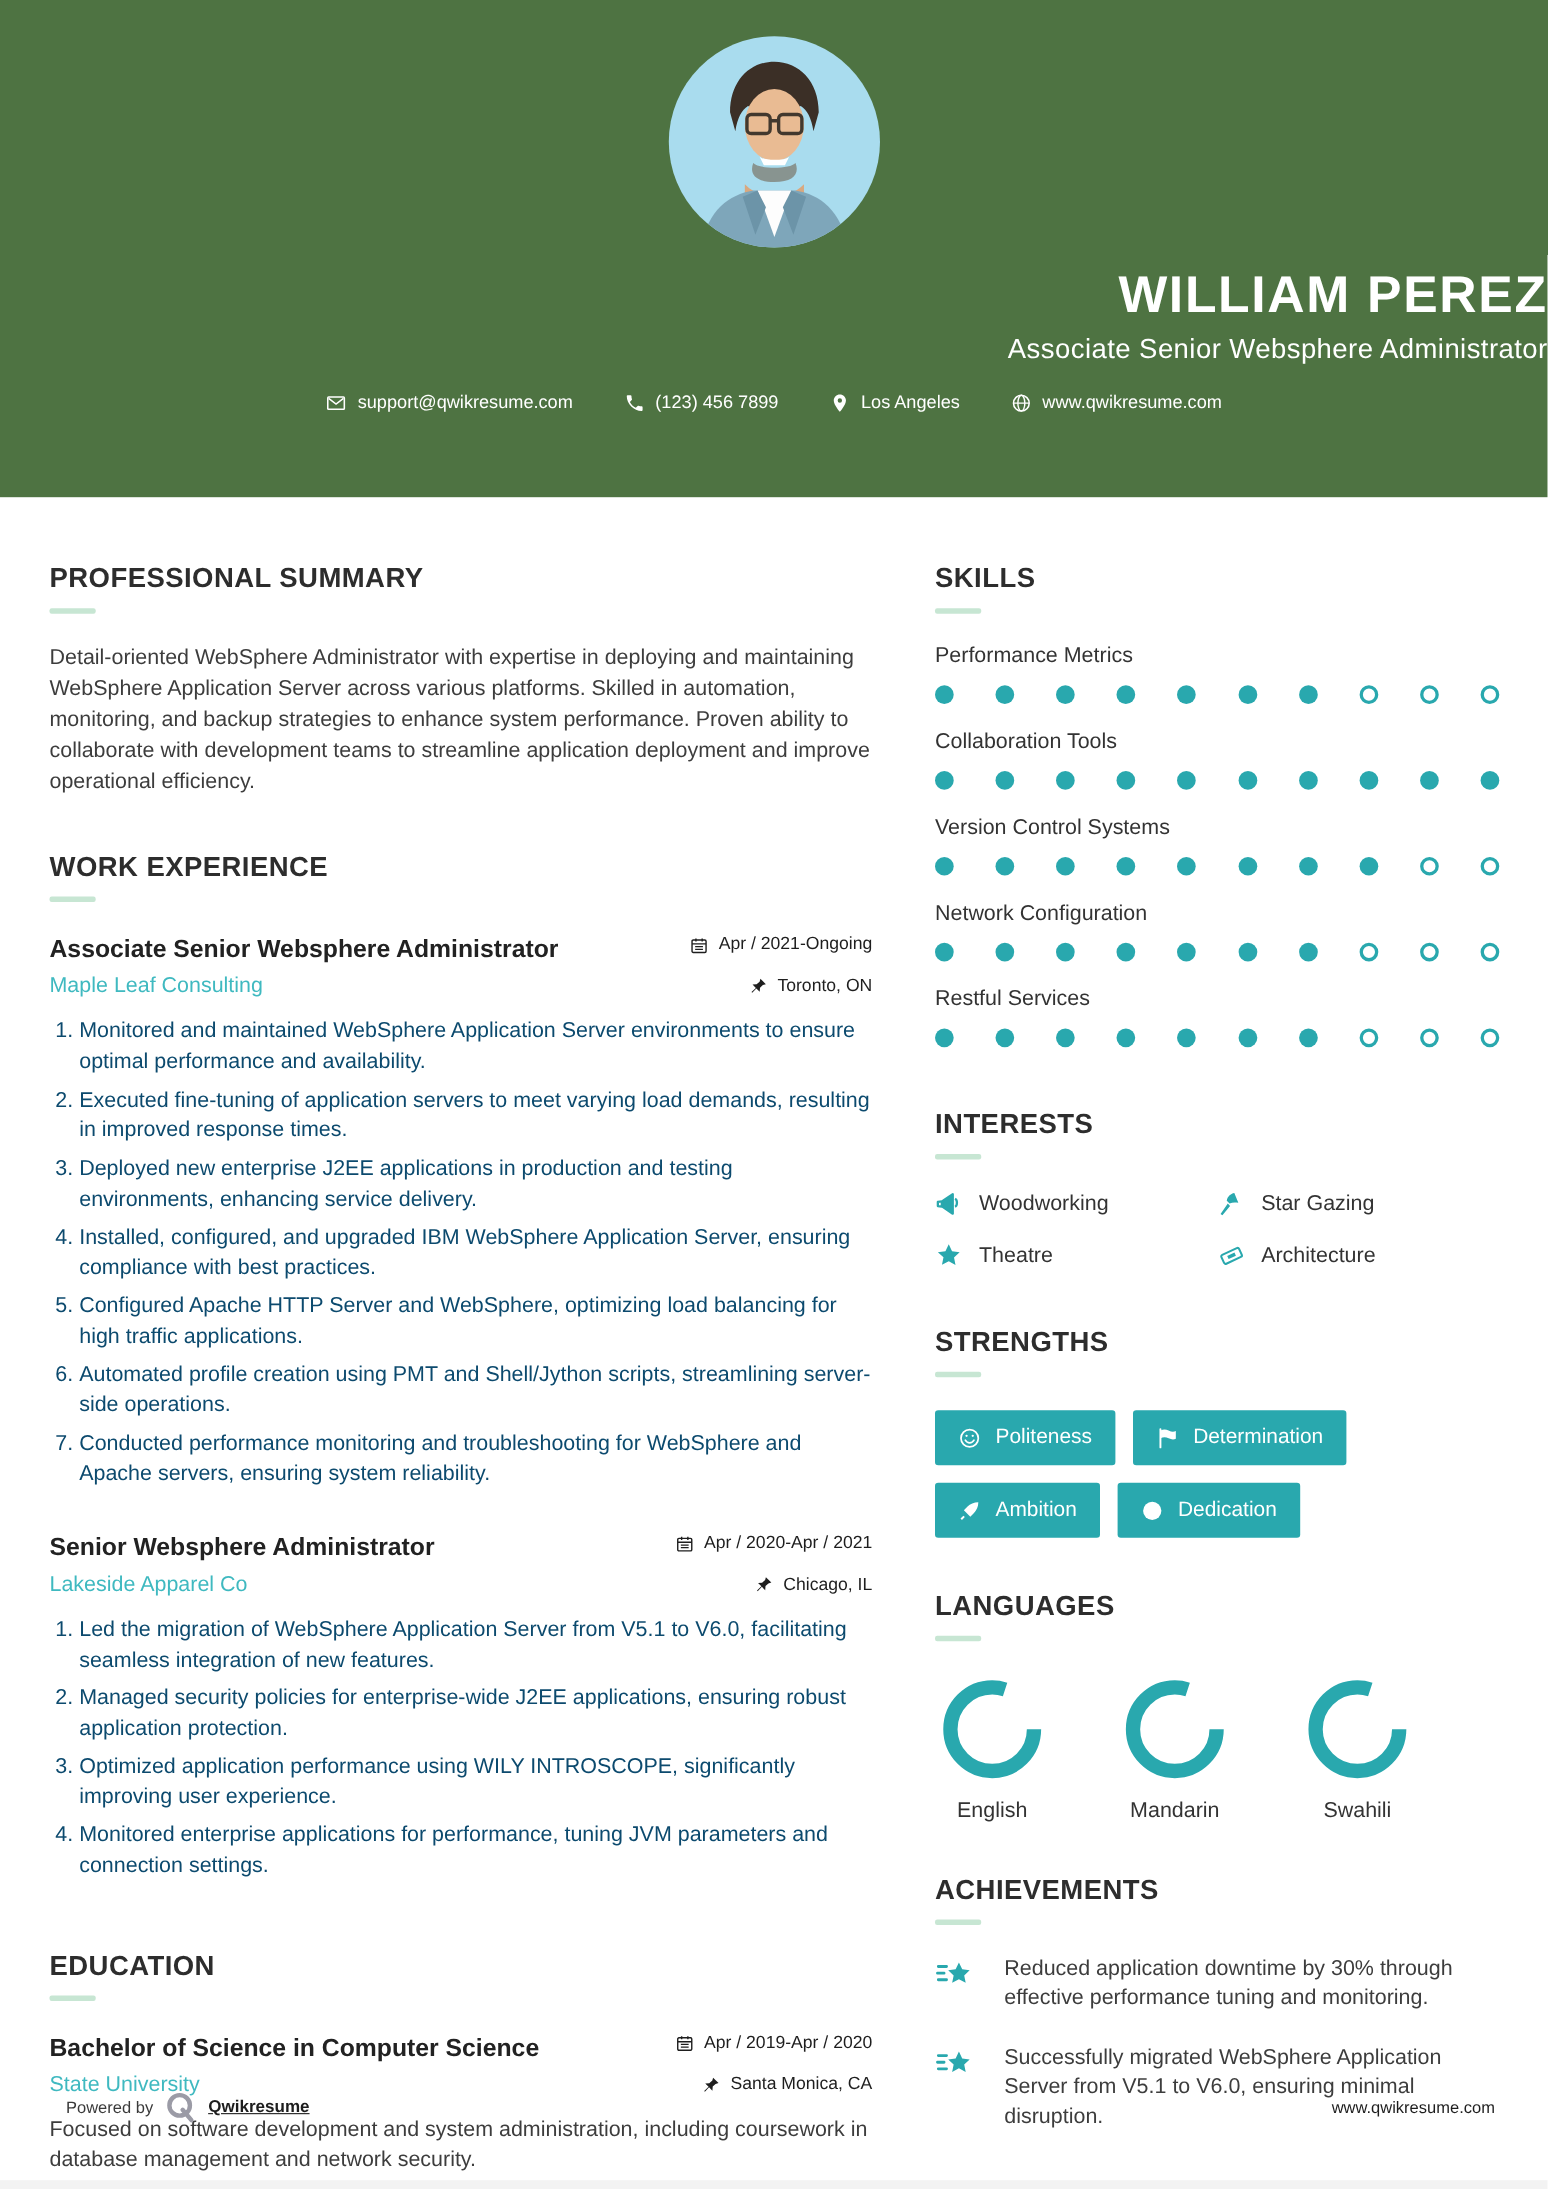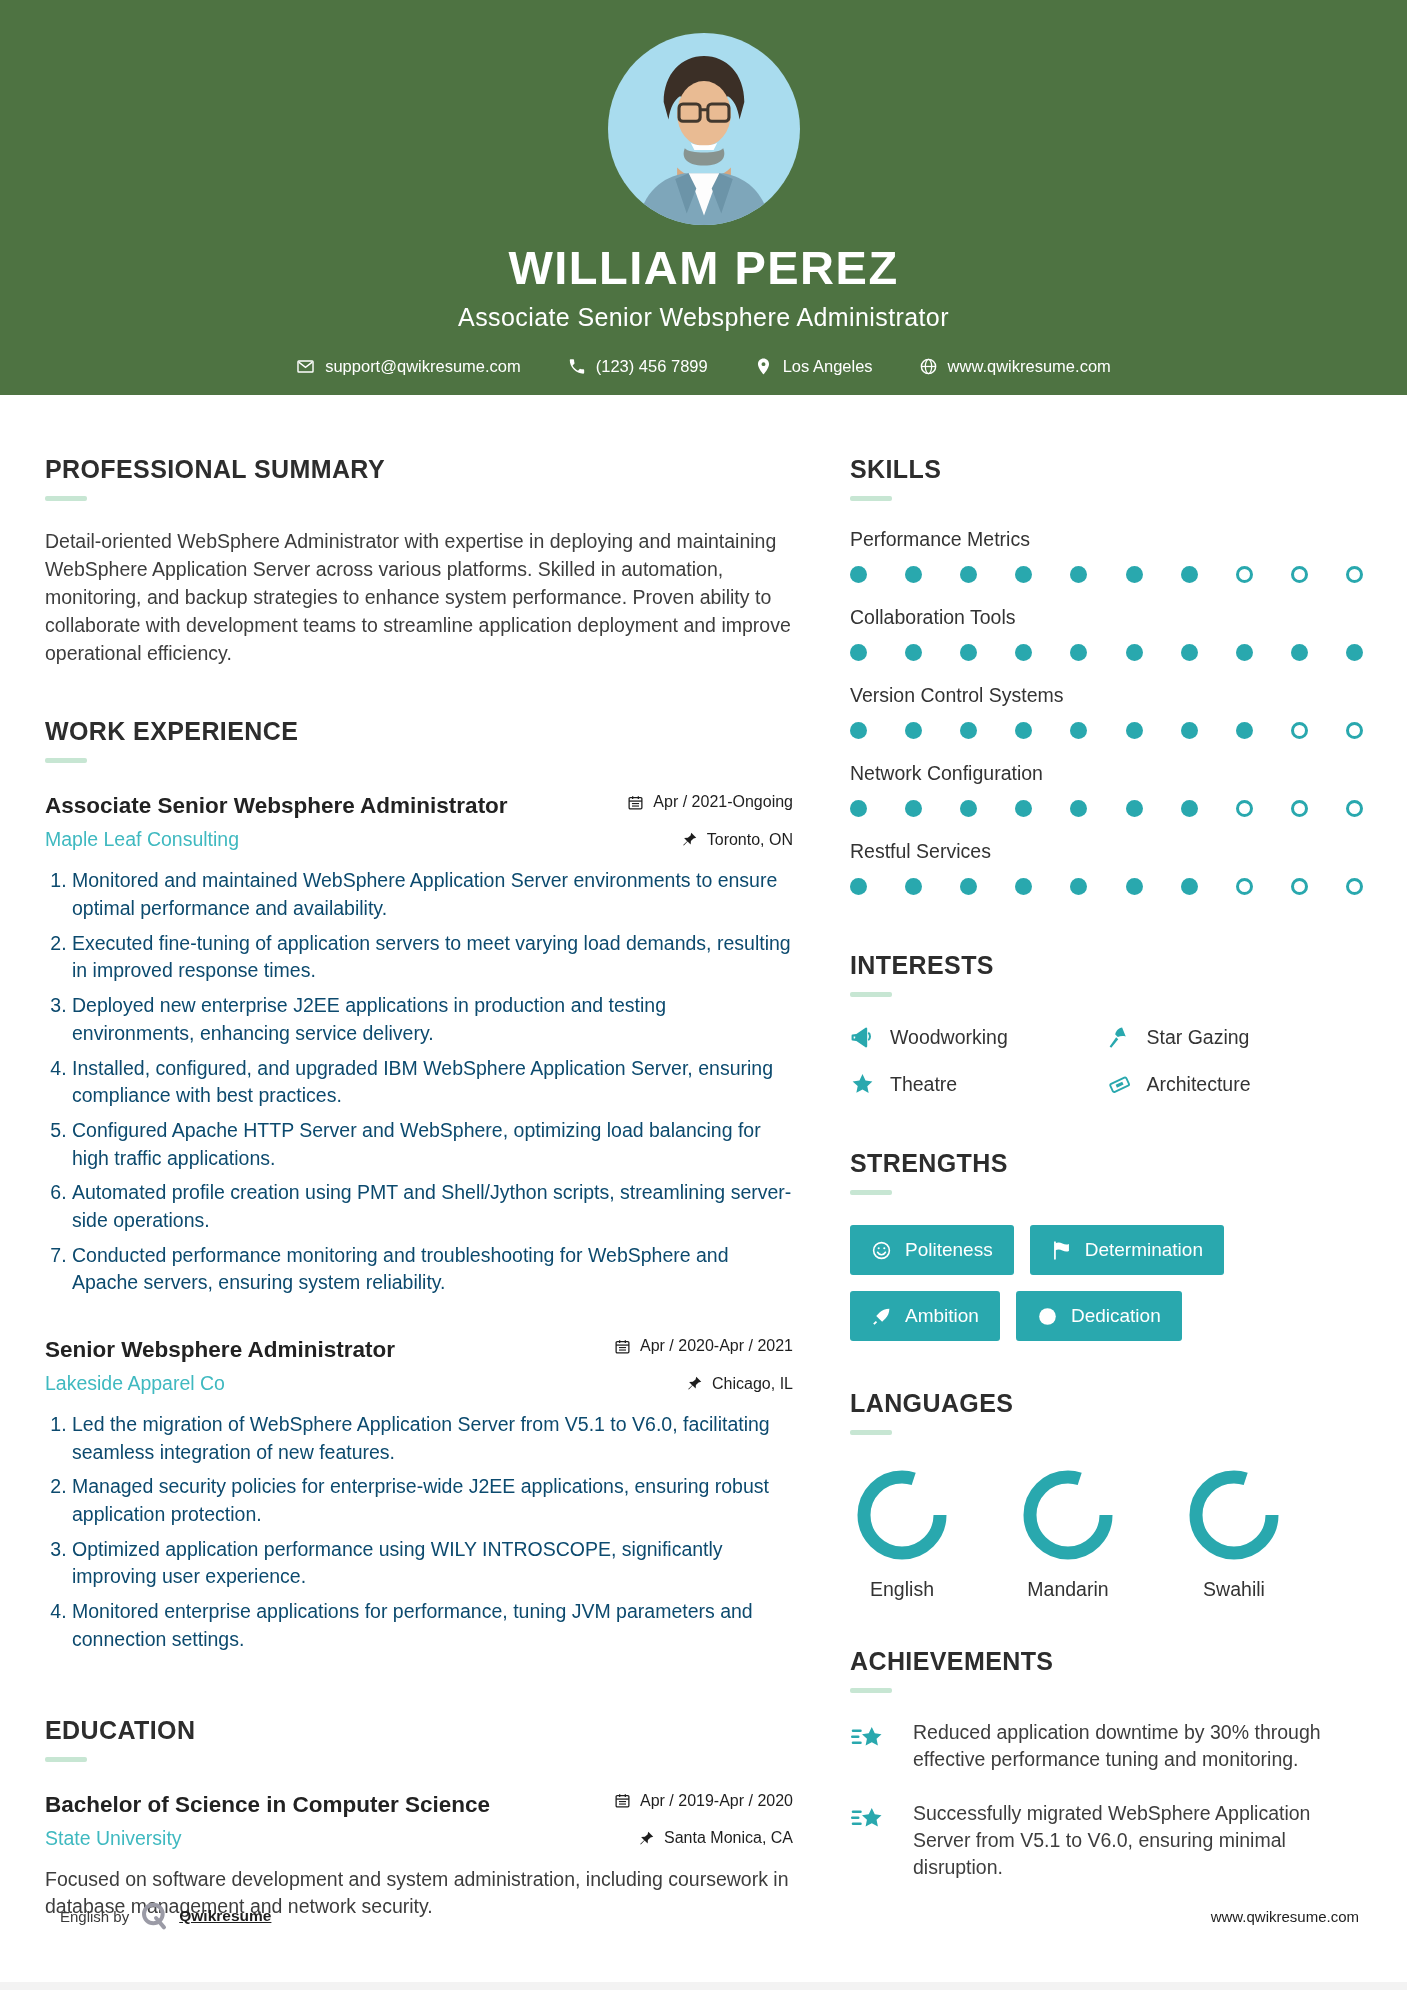--- a/index.html
+++ b/index.html
@@ -1,21 +1,21 @@
 <!DOCTYPE html>
 <html><head>
 <meta charset="utf-8">
 <style>
   html,body{margin:0;padding:0;}
   body{
     width:1407px;height:1990px;position:relative;background:#ffffff;
     font-family:"Liberation Sans", sans-serif;color:#3d3d3d;overflow:hidden;
   }
   
-  .header{background:var(--header-green,#4e7342);height:395px;text-align:center;}
+  .header{background:var(--header-green,#4e7342);height:452px;text-align:right;}
   .photo{
     width:192px;height:192px;border-radius:50%;margin:0 auto;position:relative;top:33px;
     background:var(--photo-bg,#a9dcee);overflow:hidden;
   }
   .name{margin:48px 0 0;color:#fff;font-size:47px;font-weight:bold;letter-spacing:1.5px;}
   .subtitle{margin:8px 0 0;color:#fff;font-size:25px;font-weight:normal;}
   .contacts{display:flex;justify-content:center;align-items:center;gap:46px;margin-top:25px;color:#fff;font-size:16.5px;}
   .contact{display:flex;align-items:center;gap:10px;}
   .contact svg{width:19px;height:19px;color:#fff;display:block;}
   
@@ -433,21 +433,21 @@
             <div class="achv-text">Successfully migrated WebSphere Application Server from V5.1 to V6.0, ensuring minimal disruption.</div>
           </div>
         </div>
     </div>
 
   </div>
 </div>
 
 <div class="footer">
   <div class="footer-left">
-    <span class="powered">English by</span>
+    <span class="powered">Powered by</span>
     <svg class="qlogo" viewBox="0 0 24 24">
         <circle cx="11.5" cy="10.5" r="7" fill="none" stroke="currentColor" stroke-width="3"></circle>
         <path d="M13.5 13.5l6 7" fill="none" stroke="currentColor" stroke-width="3" stroke-linecap="round"></path>
       </svg>
     <a class="brand">Qwikresume</a>
   </div>
   <span class="site">www.qwikresume.com</span>
 </div>
 <div class="bottom-strip"></div>
 

